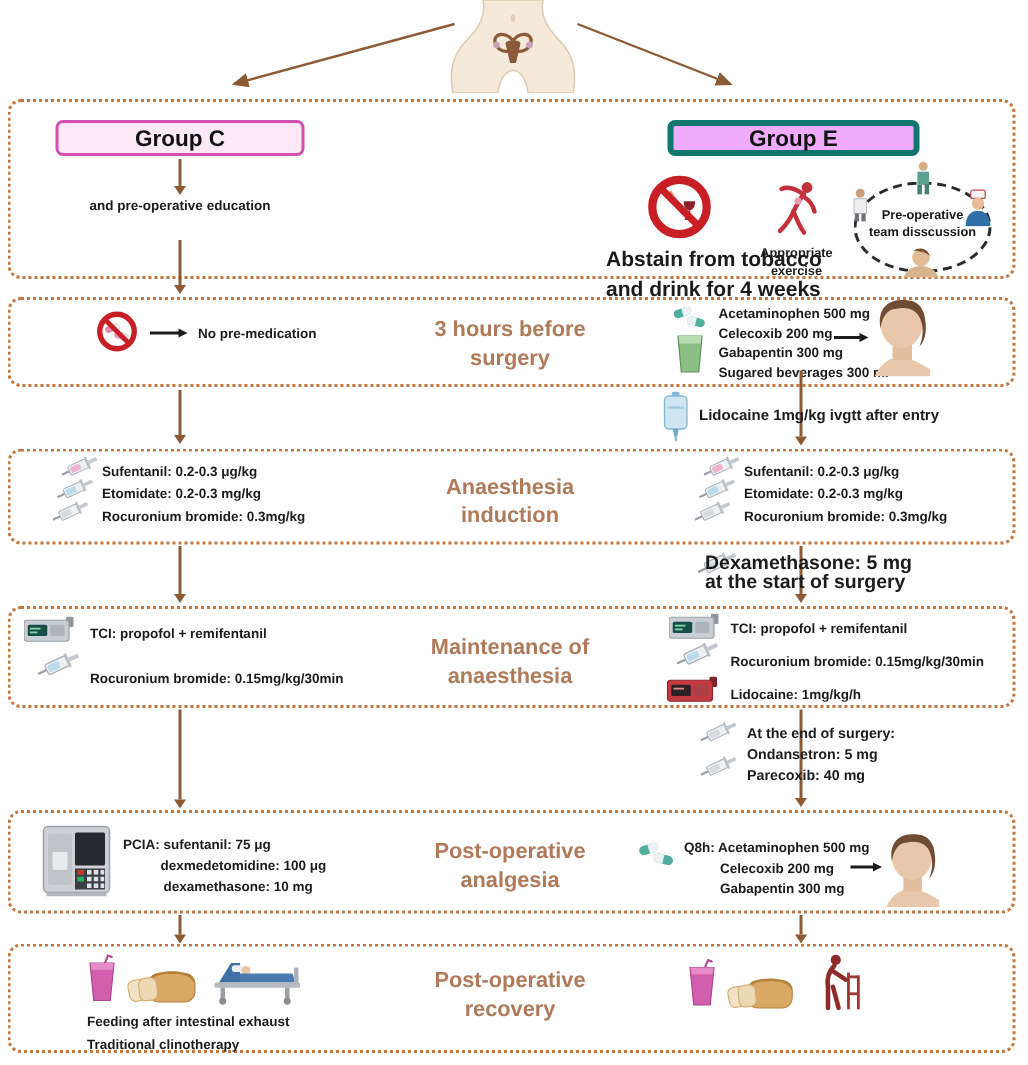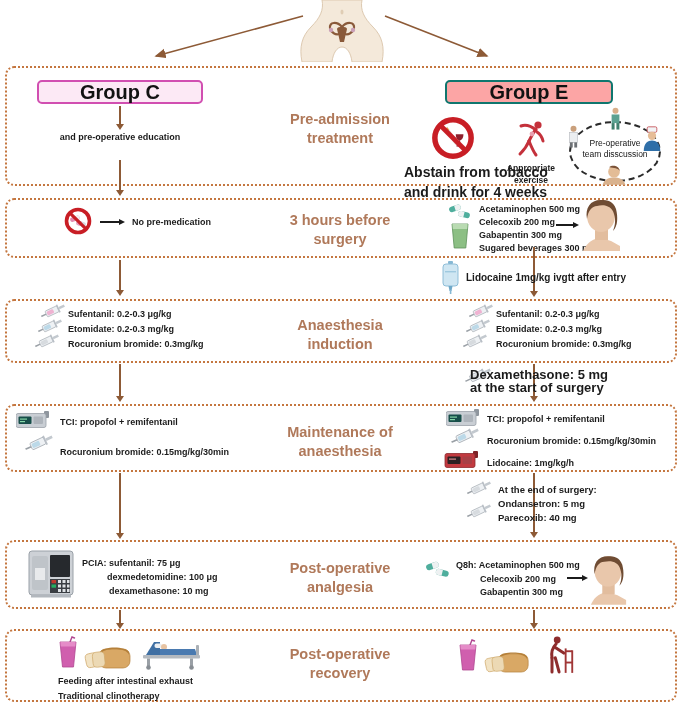--- a/index.html
+++ b/index.html
@@ -3,39 +3,39 @@
 <meta charset="utf-8">
 <style>
   html,body{margin:0;padding:0;background:#fff;}
   .canvas{position:relative;width:685px;height:710px;background:#fff;
           font-family:"Liberation Sans",sans-serif;overflow:hidden;}
   .stage-box{position:absolute;left:5px;width:672px;box-sizing:border-box;
              border:2px dotted #c4763f;border-radius:9px;background:transparent;}
   .stage{position:absolute;left:280px;width:120px;text-align:center;
          font-weight:700;font-size:14.5px;color:#b0795a;line-height:1.3;}
   .ghdr{position:absolute;height:24px;border-radius:5px;display:flex;align-items:center;
-        justify-content:center;font-weight:700;font-size:20px;color:#121212;box-sizing:border-box;}
+        justify-content:center;font-weight:700;font-size:15px;color:#121212;box-sizing:border-box;}
   .ghdr.c{border:2px solid #d14fb1;background:#fce9f5;}
-  .ghdr.e{border:2px solid #0f766e;background:#fca5a5;}
+  .ghdr.e{border:4px solid #0f766e;background:#f0abfc;}
   .txt{position:absolute;font-size:9px;font-weight:700;color:#1b1b1b;line-height:1.45;}
   .txt div{white-space:nowrap;}
   .ctr{text-align:center;}
   .varrow{position:absolute;width:1.6px;background:#8d5a36;z-index:1;}
   .varrow::after{content:"";position:absolute;bottom:-6px;left:50%;transform:translateX(-50%);
     border-left:4px solid transparent;border-right:4px solid transparent;border-top:6.5px solid #8d5a36;}
   .harrow{position:absolute;height:1.6px;background:#1b1b1b;}
   .harrow::after{content:"";position:absolute;right:-5px;top:50%;transform:translateY(-50%);
     border-top:3.5px solid transparent;border-bottom:3.5px solid transparent;border-left:6px solid #1b1b1b;}
   .ic{position:absolute;}
   .rot{transform:rotate(-25deg);}
   .team{position:absolute;left:565px;top:112px;width:100px;height:74px;}
   .team .ellipse{position:absolute;left:4px;top:9px;width:88px;height:57px;
                  border:2.2px dashed #2a2a2a;border-radius:50%;}
   .team .tlabel{position:absolute;left:8px;top:26px;width:84px;text-align:center;
-                font-size:8.5px;font-weight:400;color:#161616;line-height:1.25;}
+                font-size:8.5px;font-weight:700;color:#161616;line-height:1.25;}
   .z2{z-index:2;}
 </style>
 </head>
 <body>
 
 <div class="canvas">
 
   <svg width="0" height="0" style="position:absolute" aria-hidden="true">
     <defs>
       <marker id="ah" markerWidth="8" markerHeight="8" refX="6" refY="3" orient="auto">
@@ -197,21 +197,20 @@
     <line x1="385" y1="16" x2="487" y2="56" stroke="#8d5a36" stroke-width="1.6" marker-end="url(#ah)"></line>
   </svg>
 
   <div class="stage-box" style="top:66px;height:120px"></div>
   <div class="stage-box" style="top:198px;height:60px"></div>
   <div class="stage-box" style="top:299px;height:64px"></div>
   <div class="stage-box" style="top:404px;height:68px"></div>
   <div class="stage-box" style="top:540px;height:69px"></div>
   <div class="stage-box" style="top:629px;height:73px"></div>
 
-  <div class="stage" style="top:110px">Pre-admission treatment</div>
   <div class="stage" style="top:211px">3 hours before surgery</div>
   <div class="stage" style="top:423px">Maintenance of anaesthesia</div>
   <div class="stage" style="top:316px">Anaesthesia induction</div>
   <div class="stage" style="top:645px">Post-operative recovery</div>
   <div class="stage" style="top:559px">Post-operative analgesia</div>
 
   <div class="ghdr c" style="left:37px;top:80px;width:166px">Group C</div>
   <div class="ghdr e" style="left:445px;top:80px;width:168px">Group E</div>
 
   <div class="varrow" style="left:119px;top:106px;height:18px"></div>

